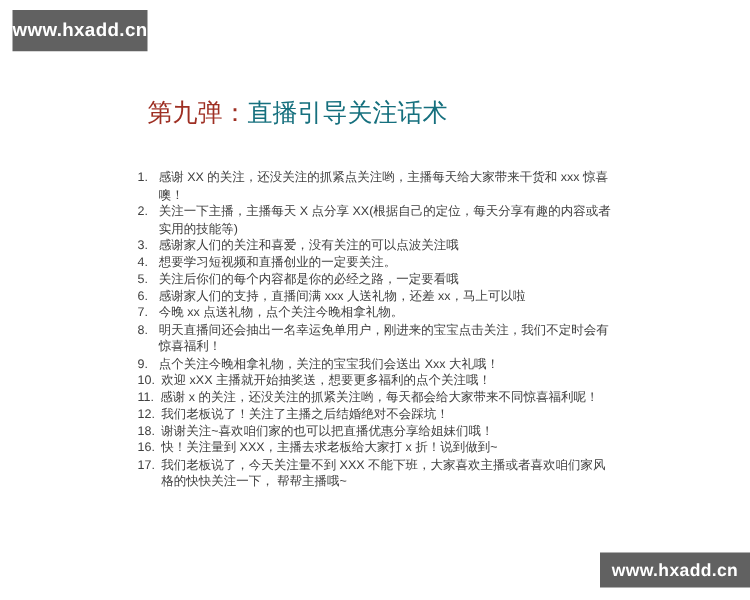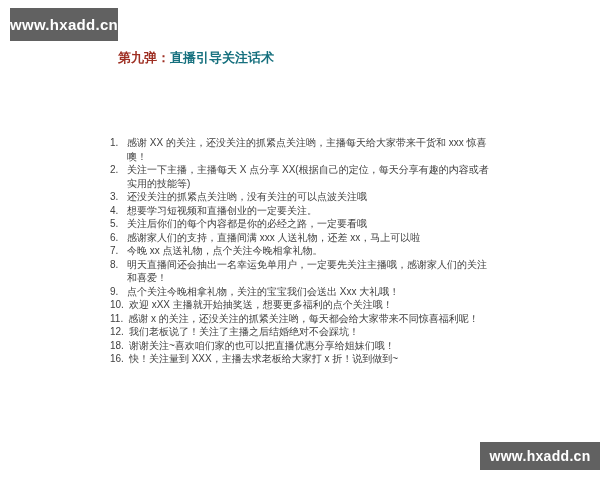--- a/index.html
+++ b/index.html
@@ -12,22 +12,22 @@
 
   .wm{
     position:absolute;background:#616161;color:#ffffff;
     display:flex;align-items:center;justify-content:center;
     font-weight:bold;letter-spacing:.3px;white-space:nowrap;
   }
   .wm-top{left:10px;top:8px;width:108px;height:33px;font-size:15px;}
   .wm-bottom{right:0;bottom:10px;width:120px;height:28px;font-size:14px;}
 
   .title{
-    position:absolute;left:118px;top:47px;margin:0;
-    font-size:13px;font-weight:bold;line-height:22px;white-space:nowrap;
+    position:absolute;left:118px;top:80px;margin:0;
+    font-size:20px;font-weight:normal;line-height:22px;white-space:nowrap;
   }
   .t-prefix{color:#9e2f23;}
   .t-main{color:#16707e;}
 
   .talk-list{
     position:absolute;left:110px;top:136px;width:384px;
     margin:0;padding:0;list-style:none;
     font-size:10px;line-height:13.5px;color:#404040;
   }
   .talk-list li{display:flex;margin:0;padding:0;}
@@ -47,41 +47,41 @@
       <li>
         <span class="num">1.</span>
         <span class="txt">感谢 XX 的关注，还没关注的抓紧点关注哟，主播每天给大家带来干货和 xxx 惊喜噢！</span>
       </li>
       <li>
         <span class="num">2.</span>
         <span class="txt">关注一下主播，主播每天 X 点分享 XX(根据自己的定位，每天分享有趣的内容或者实用的技能等)</span>
       </li>
       <li>
         <span class="num">3.</span>
-        <span class="txt">还没关注的抓紧点关注哟，没有关注的可以点波关注哦</span>
+        <span class="txt">感谢家人们的关注和喜爱，没有关注的可以点波关注哦</span>
       </li>
       <li>
         <span class="num">4.</span>
         <span class="txt">想要学习短视频和直播创业的一定要关注。</span>
       </li>
       <li>
         <span class="num">5.</span>
         <span class="txt">关注后你们的每个内容都是你的必经之路，一定要看哦</span>
       </li>
       <li>
         <span class="num">6.</span>
         <span class="txt">感谢家人们的支持，直播间满 xxx 人送礼物，还差 xx，马上可以啦</span>
       </li>
       <li>
         <span class="num">7.</span>
         <span class="txt">今晚 xx 点送礼物，点个关注今晚相拿礼物。</span>
       </li>
       <li>
         <span class="num">8.</span>
-        <span class="txt">明天直播间还会抽出一名幸运免单用户，一定要先关注主播哦，感谢家人们的关注和喜爱！</span>
+        <span class="txt">明天直播间还会抽出一名幸运免单用户，刚进来的宝宝点击关注，我们不定时会有惊喜福利！</span>
       </li>
       <li>
         <span class="num">9.</span>
         <span class="txt">点个关注今晚相拿礼物，关注的宝宝我们会送出 Xxx 大礼哦！</span>
       </li>
       <li>
         <span class="num">10.</span>
         <span class="txt">欢迎 xXX 主播就开始抽奖送，想要更多福利的点个关注哦！</span>
       </li>
       <li>
@@ -93,17 +93,21 @@
         <span class="txt">我们老板说了！关注了主播之后结婚绝对不会踩坑！</span>
       </li>
       <li>
         <span class="num">18.</span>
         <span class="txt">谢谢关注~喜欢咱们家的也可以把直播优惠分享给姐妹们哦！</span>
       </li>
       <li>
         <span class="num">16.</span>
         <span class="txt">快！关注量到 XXX，主播去求老板给大家打 x 折！说到做到~</span>
       </li>
+      <li>
+        <span class="num">17.</span>
+        <span class="txt">我们老板说了，今天关注量不到 XXX 不能下班，大家喜欢主播或者喜欢咱们家风格的快快关注一下， 帮帮主播哦~</span>
+      </li>
     </ol>
 
   <div class="wm wm-bottom">www.hxadd.cn</div>
 
 </div>
 
 </body></html>

